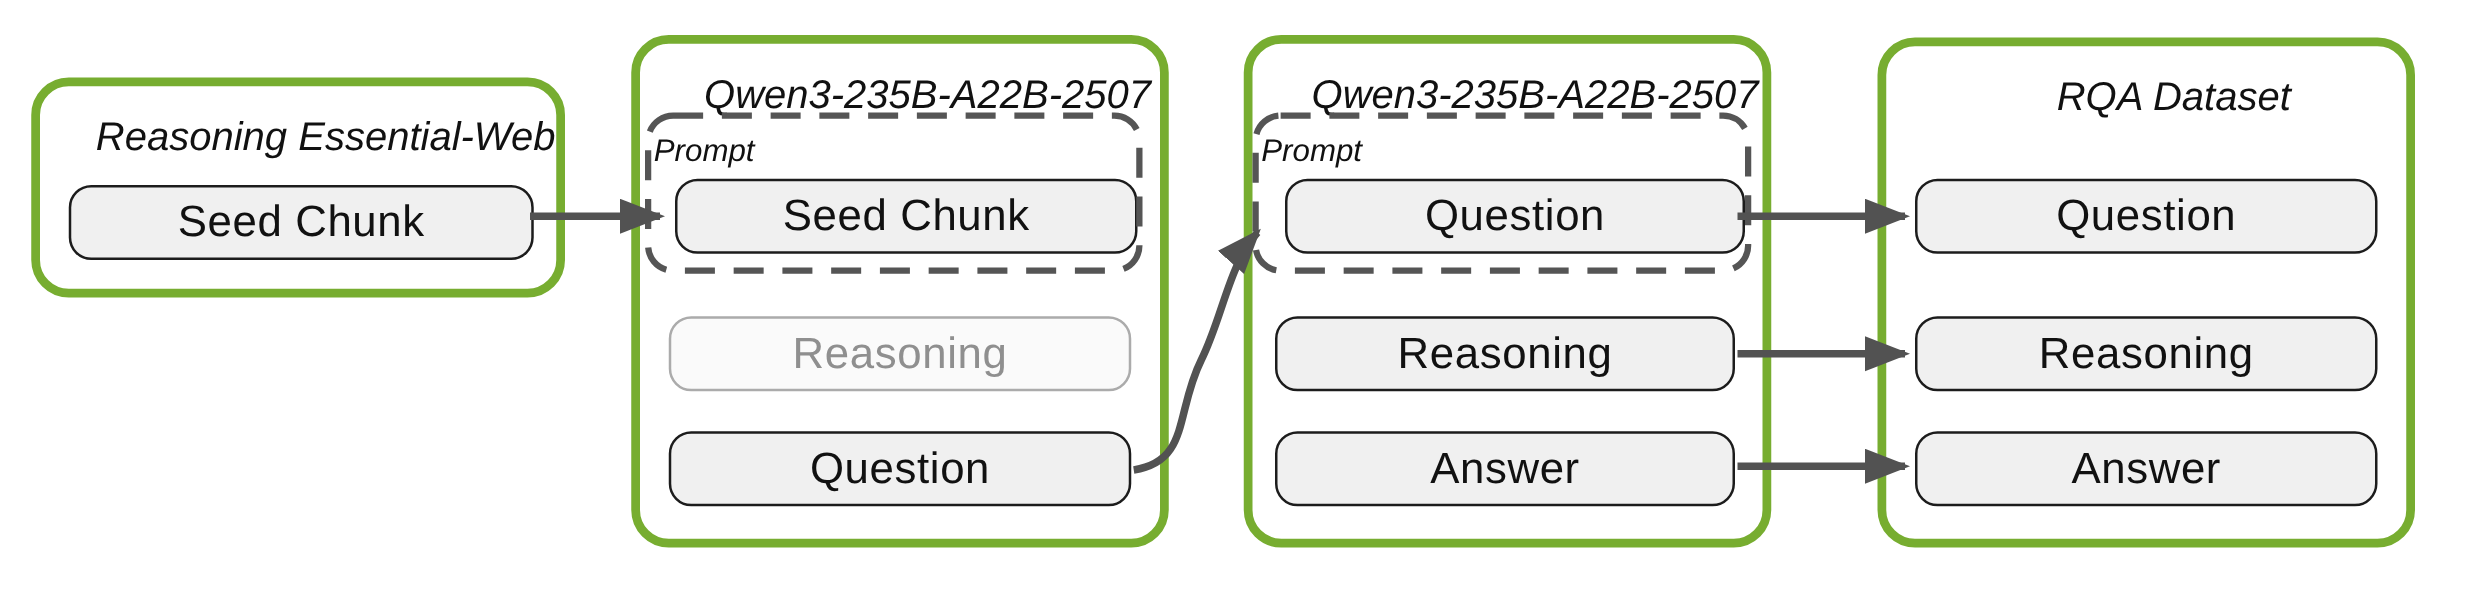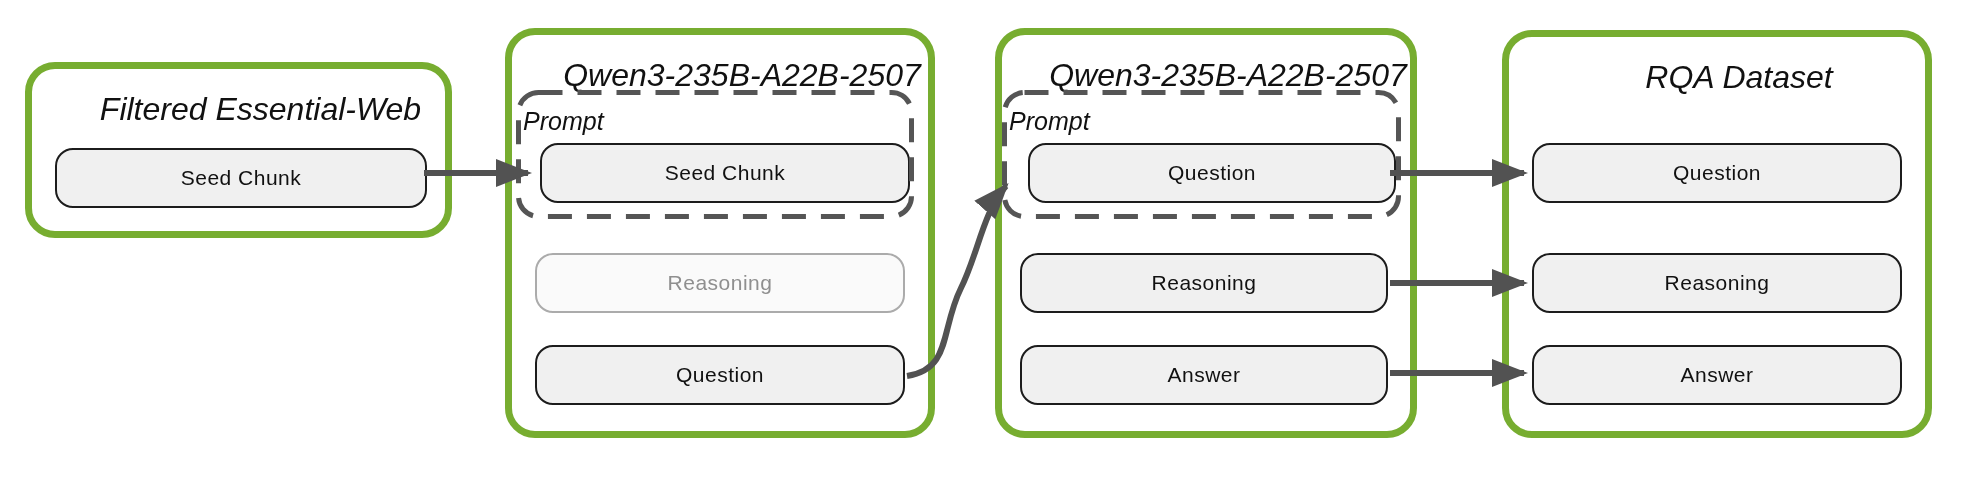--- a/index.html
+++ b/index.html
@@ -26,38 +26,38 @@
   }
   .dashed-area{position:absolute;box-sizing:border-box;}
   .prompt-label{
     position:absolute;left:0;right:0;top:10px;text-align:left;
     font-style:italic;font-size:25px;line-height:28px;color:var(--text);
   }
   .pill{
     position:absolute;box-sizing:border-box;height:60px;
     background:var(--pill_fill);border:2px solid var(--pill_border);
     border-radius:18px;display:flex;align-items:center;justify-content:center;
-    font-size:21px;color:var(--text);letter-spacing:.5px;white-space:nowrap;
+    font-size:35px;color:var(--text);letter-spacing:.5px;white-space:nowrap;
   }
   .pill.disabled{
     background:var(--disabled_fill);border-color:var(--disabled_border);
     color:var(--disabled_text);
   }
   .arrow-layer{position:absolute;inset:0;z-index:5;pointer-events:none;}
   .arrow-line{stroke:var(--arrow);stroke-width:6;fill:none;}
   .dashed-rect{stroke:var(--dashed);stroke-width:5;fill:none;stroke-dasharray:24 15;}
   #ah path{fill:var(--arrow);}
 </style>
 </head>
 <body>
 
 <div class="canvas">
 
   <div class="group" style="left:25px;top:62px;width:427px;height:176px;">
-    <div class="gtitle">Filtered Essential-Web</div>
+    <div class="gtitle">Reasoning Essential-Web</div>
     <div class="pill" style="left:23px;top:79px;width:372px;">
       <span>Seed Chunk</span>
     </div>
   </div>
 
   <div class="group" style="left:505px;top:28px;width:430px;height:410px;">
     <div class="gtitle">Qwen3-235B-A22B-2507</div>
     <div class="dashed-area" style="left:11px;top:62px;width:393px;height:124px;">
       <div class="prompt-label">Prompt</div>
       <div class="pill" style="left:17px;top:46px;width:370px;">

